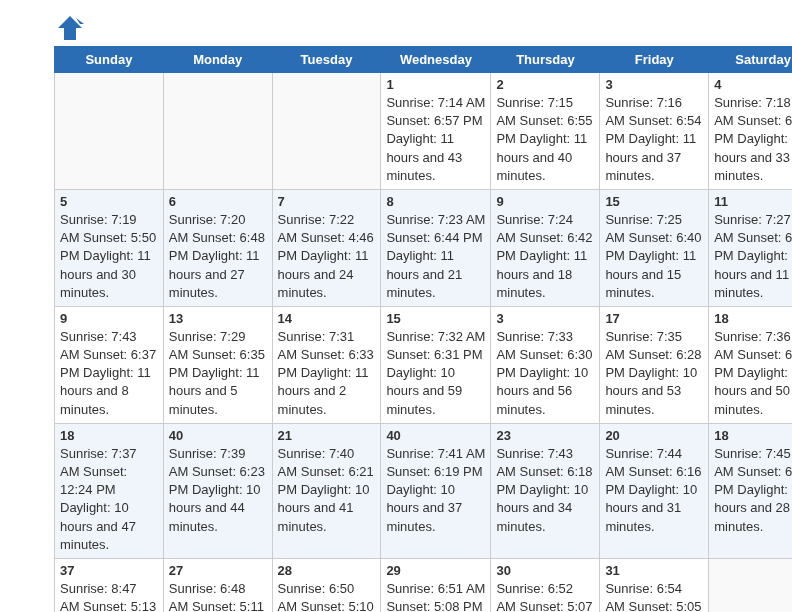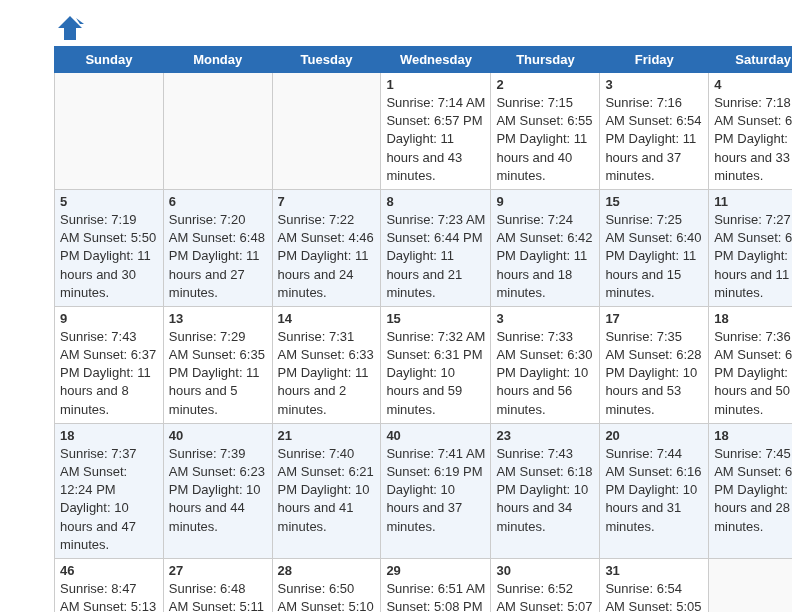--- a/index.html
+++ b/index.html
@@ -285,21 +285,21 @@
           </td>
           <td>
             <span class="day-num">18</span>
             <div class="day-info">Sunrise: 7:45 AM
 Sunset: 6:14 PM
 Daylight: 10 hours and 28 minutes.</div>
           </td>
         </tr>
         <tr>
           <td>
-            <span class="day-num">46</span>
+            <span class="day-num">37</span>
             <div class="day-info">Sunrise: 8:47 AM
 Sunset: 5:13 PM
 Daylight: 10 hours and 26 minutes.</div>
           </td>
           <td>
             <span class="day-num">27</span>
             <div class="day-info">Sunrise: 6:48 AM
 Sunset: 5:11 PM
 Daylight: 10 hours and 23 minutes.</div>
           </td>

